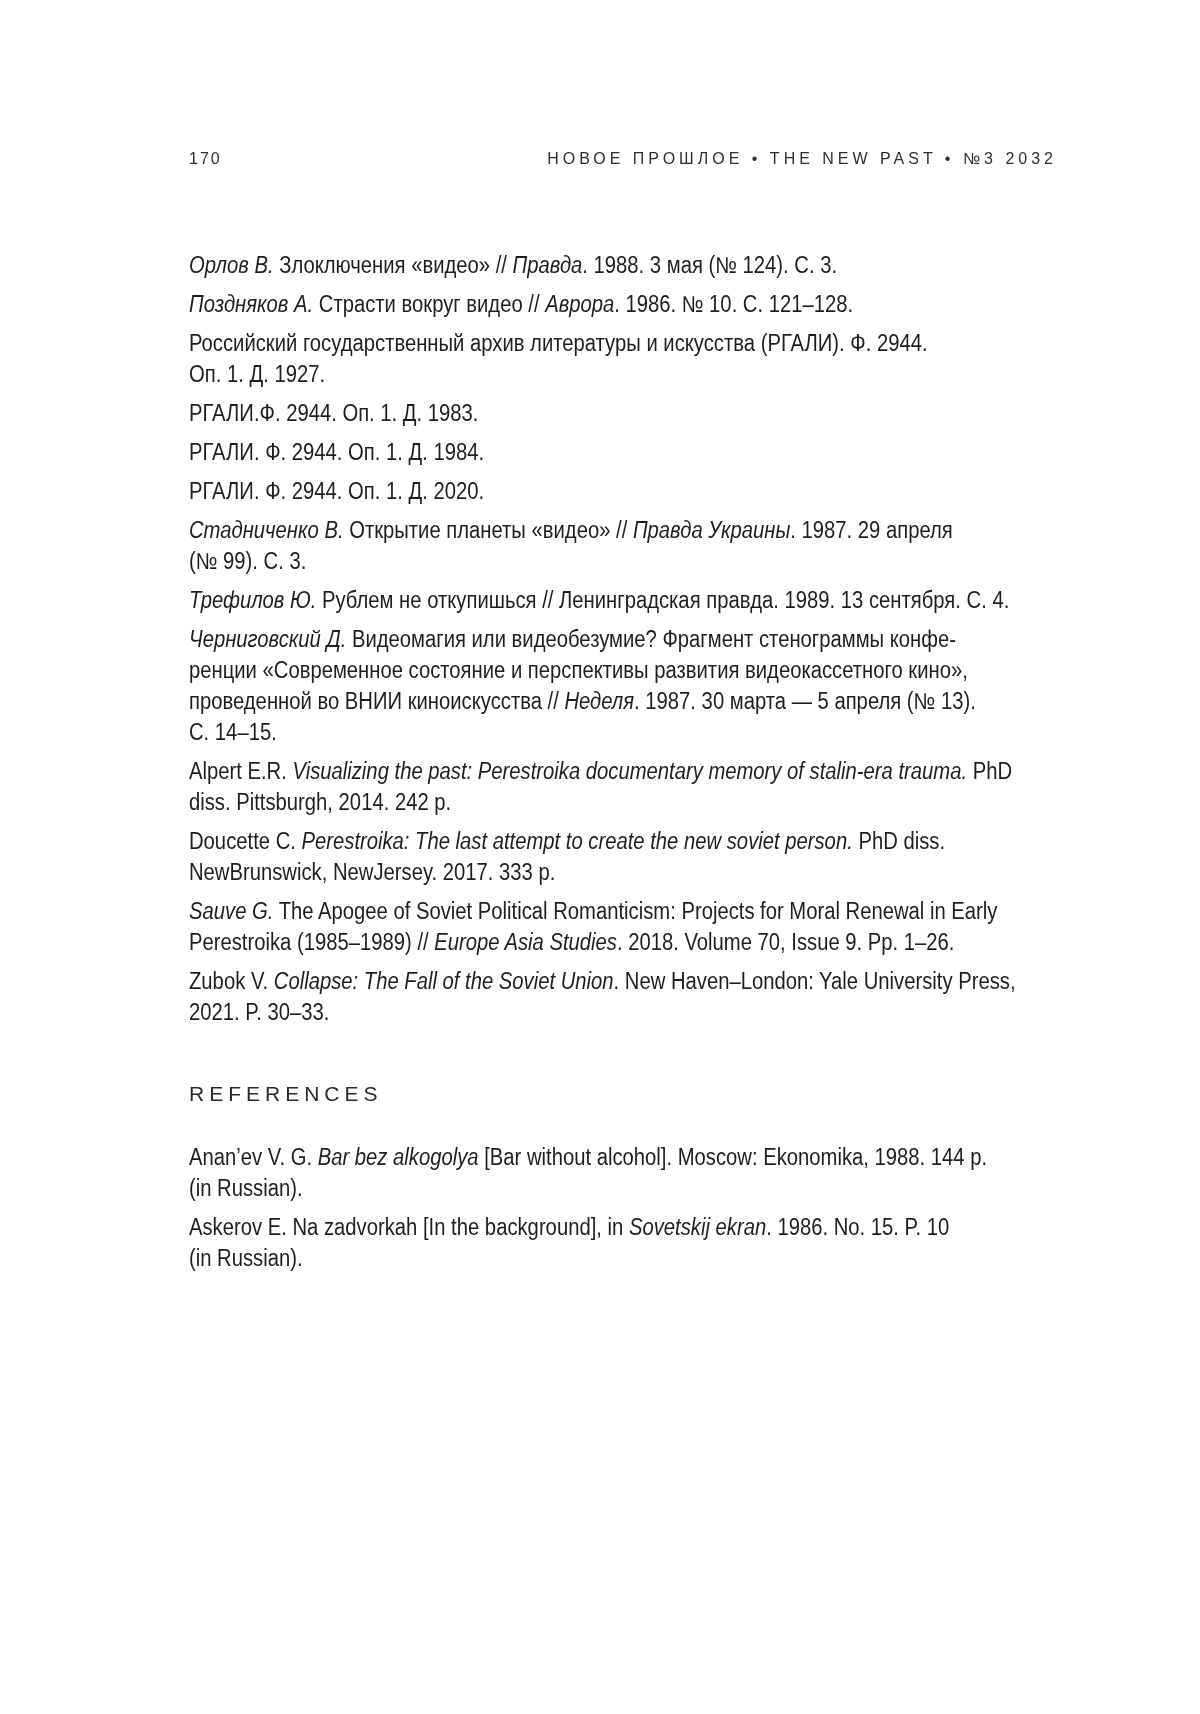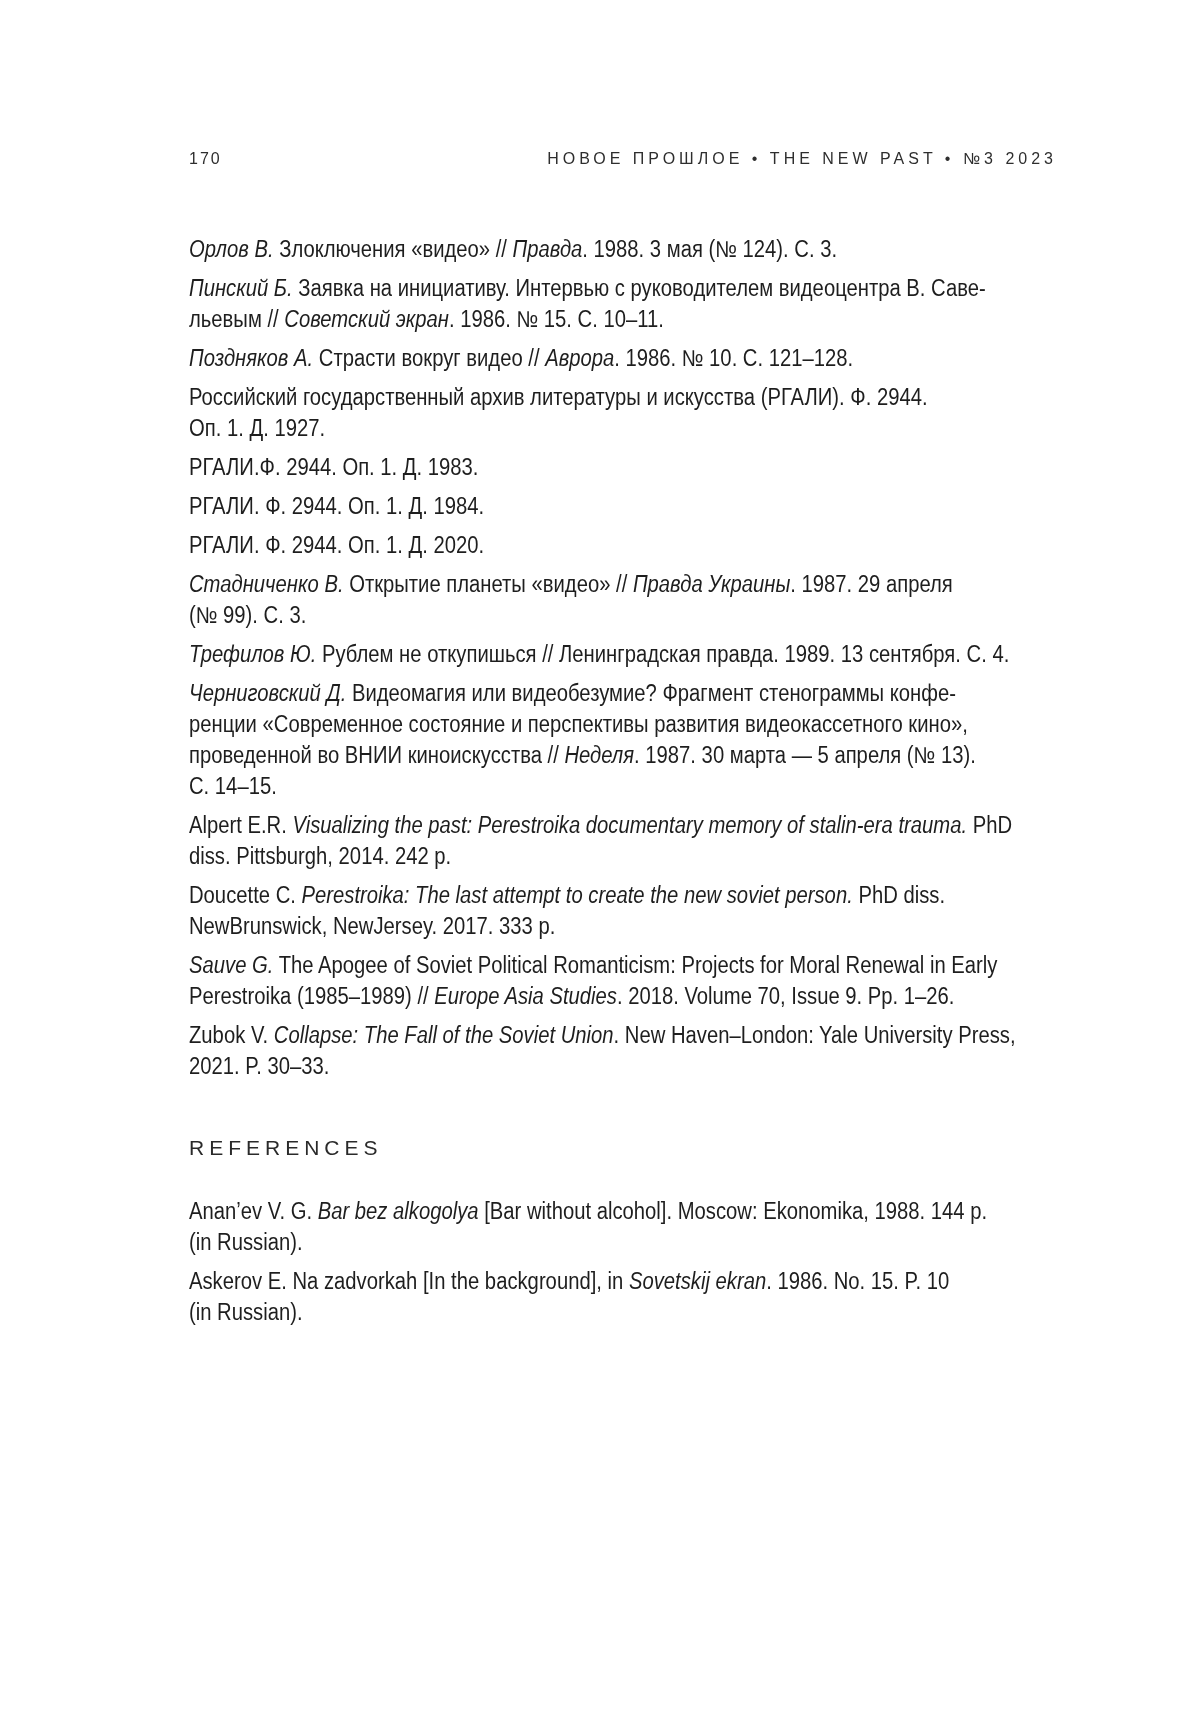--- a/index.html
+++ b/index.html
@@ -29,21 +29,21 @@
   }
   .page-number {
     letter-spacing: 2px;
   }
   .journal-title {
     letter-spacing: 4px;
     white-space: nowrap;
   }
   .content {
     position: absolute;
-    top: 234px;
+    top: 250px;
     left: 189px;
     width: 880px;
   }
   .para {
     margin: 0 0 8px 0;
   }
   .line {
     font-size: 23px;
     line-height: 31px;
     white-space: nowrap;
@@ -62,32 +62,28 @@
     font-weight: normal;
   }
 </style>
 </head>
 <body>
 
 <div class="page">
 
   <div class="header-row">
     <span class="page-number">170</span>
-    <span class="journal-title">НОВОЕ ПРОШЛОЕ • THE NEW PAST • №3 2023</span>
+    <span class="journal-title">НОВОЕ ПРОШЛОЕ • THE NEW PAST • №3 2032</span>
   </div>
 
   <div class="content">
 
     <div id="russian-bibliography">
         <div class="para">
           <div class="line"><span class="it">Орлов В.</span><span> Злоключения «видео» // </span><span class="it">Правда</span><span>. 1988. 3 мая (№ 124). С. 3.</span></div>
-        </div>
-        <div class="para">
-          <div class="line"><span class="it">Пинский Б.</span><span> Заявка на инициативу. Интервью с руководителем видеоцентра В. Саве-</span></div>
-          <div class="line"><span>льевым // </span><span class="it">Советский экран</span><span>. 1986. № 15. С. 10–11.</span></div>
         </div>
         <div class="para">
           <div class="line"><span class="it">Поздняков А.</span><span> Страсти вокруг видео // </span><span class="it">Аврора</span><span>. 1986. № 10. С. 121–128.</span></div>
         </div>
         <div class="para">
           <div class="line"><span>Российский государственный архив литературы и искусства (РГАЛИ). Ф. 2944.</span></div>
           <div class="line"><span>Оп. 1. Д. 1927.</span></div>
         </div>
         <div class="para">
           <div class="line"><span>РГАЛИ.Ф. 2944. Оп. 1. Д. 1983.</span></div>

